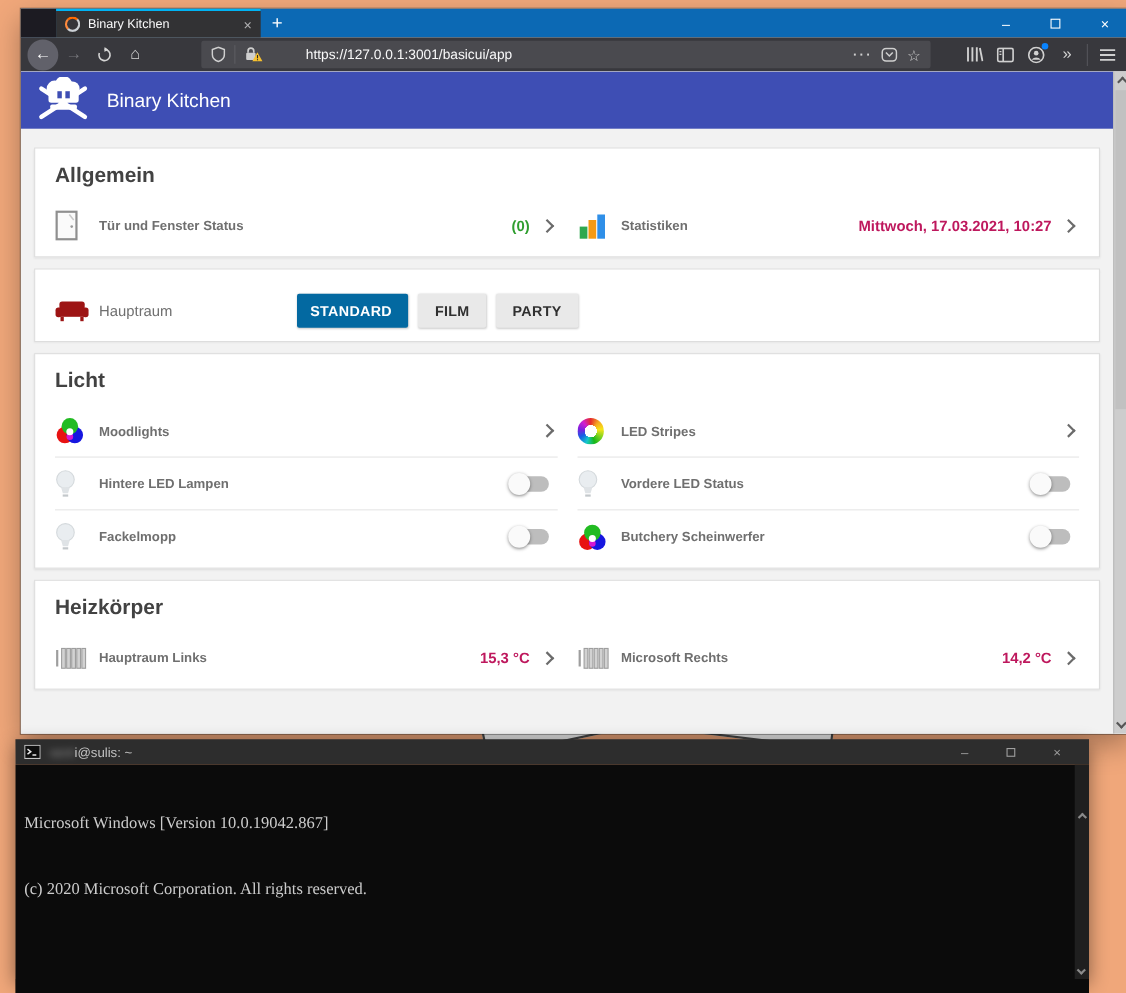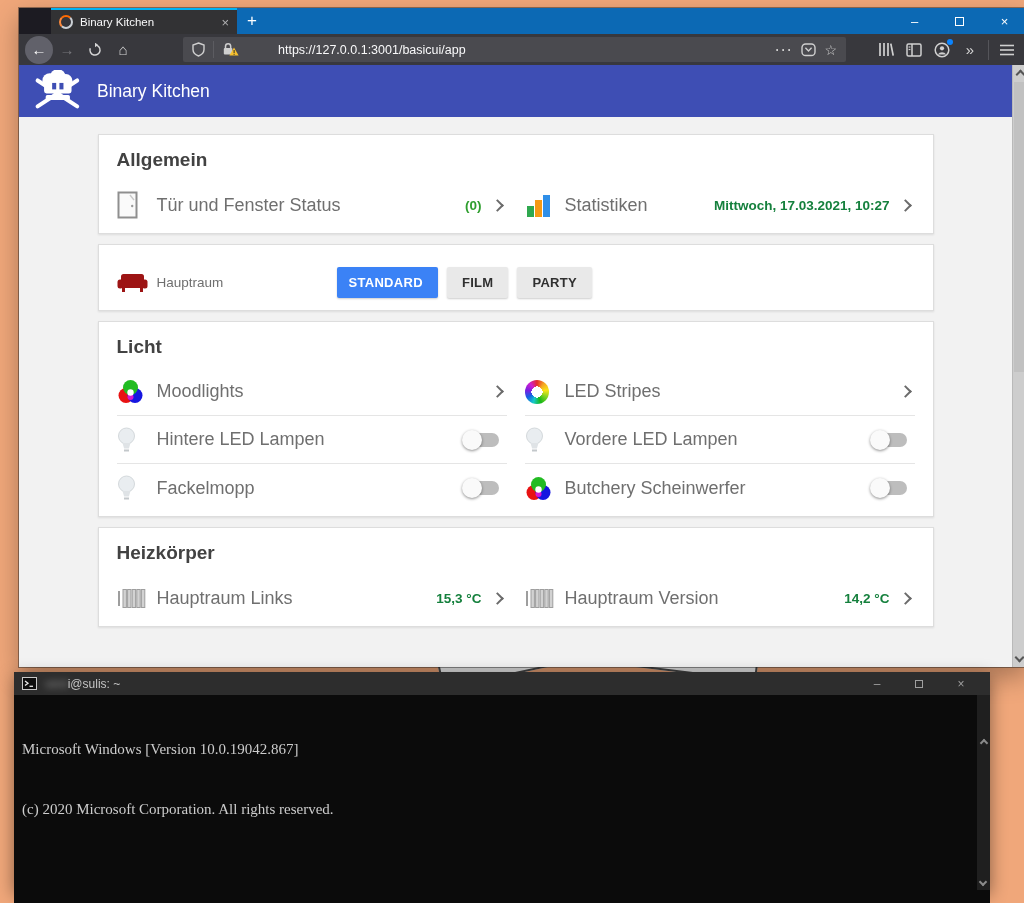--- a/index.html
+++ b/index.html
@@ -44,39 +44,39 @@
   .right-icons { display:flex; align-items:center; }
   .acct { position:relative; }
   .blue-dot { position:absolute; right:3px; top:2px; width:6px; height:6px; border-radius:50%; background:#0a84ff; }
   .toolbar-sep { width:1px; height:20px; background:#55555a; margin:0 4px; }
 
   
   .content { position:relative; height:602px; background:#f2f2f2; overflow:hidden; }
   .app-header { height:52px; width:993px; background:#3e4eb4; display:flex; align-items:center; padding:0 12px; gap:14px; }
   .app-title { color:#fff; font-size:17.5px; }
   .page { width:993px; }
-  .card { width:836px; margin:10px auto 0; background:#fff; border:1px solid #dddddd;
+  .card { width:969px; margin:10px auto 0; background:#fff; border:1px solid #dddddd;
           box-shadow:0 1px 2px rgba(0,0,0,.09); padding:13px 18px 4px; }
   .card.first { margin-top:17px; }
   .card-title { font-size:19px; font-weight:bold; color:#424242; line-height:24px; margin-bottom:9px; }
   .grid2 { display:grid; grid-template-columns:1fr 1fr; column-gap:18px; }
   .row { height:48px; display:flex; align-items:center; }
   .cellb { border-bottom:1px solid #e5e5e5; }
   .row-icon { flex:0 0 40px; display:flex; align-items:center; }
-  .row-label { flex:1; color:#6f6f6f; font-size:18px; }
-  .row-value { font-size:13.5px; font-weight:bold; color:#15803d; margin-right:11px; white-space:nowrap; }
+  .row-label { flex:1; color:#6f6f6f; font-size:12px;font-weight:bold; }
+  .row-value { font-size:13.5px; font-weight:bold; color:#be185d; margin-right:11px; white-space:nowrap; }
   .green { color:#2f9e2f; }
   .chev { width:9px; height:9px; border-top:2px solid #6b6b6b; border-right:2px solid #6b6b6b;
           transform:rotate(45deg); flex:0 0 auto; margin-right:5px; }
   .scene-label { flex:0 0 180px; color:#6f6f6f; font-size:13.5px; }
   .btns { display:flex; gap:9px; }
   .btn { height:31px; padding:0 15px; display:flex; align-items:center; font-size:13px; font-weight:bold;
          letter-spacing:.3px; color:#303030; background:#e9e9e9; border-radius:2px;
          box-shadow:0 1px 2px rgba(0,0,0,.2); }
-  .btn.active { background:#3b82f6; color:#fff;padding-left:12px; }
+  .btn.active { background:#0369a1; color:#fff;padding-left:12px; }
   .switch { width:34px; height:14px; background:#bdbdbd; border-radius:7px; position:relative;
             flex:0 0 auto; margin-right:8px; }
   .knob { position:absolute; left:-3px; top:-3px; width:20px; height:20px; border-radius:50%;
           background:#fafafa; box-shadow:0 1px 3px rgba(0,0,0,.45); }
   .wheel { width:24px; height:24px; border-radius:50%;
            background:radial-gradient(closest-side,#fff 46%,transparent 47%),
            conic-gradient(#e52b2b,#f5a623,#f7e518,#7ed321,#18b718,#15c9c9,#1560e5,#7b1fe0,#d01fd0,#e52b2b); }
 
   
   .pagebar { position:absolute; right:0; top:0; width:15px; height:602px; background:#cdcdcd;
@@ -318,21 +318,21 @@
                 </span>
             </div>
             <div class="row cellb">
               <span class="row-icon">
                 <svg width="19" height="26" viewBox="0 0 19 26">
                   <circle cx="9.5" cy="9" r="8" fill="#e9edf0" stroke="#d4d9dc"></circle>
                   <path d="M5.5 16 h8 l-1.6 5.5 h-4.8 z" fill="#dfe3e6"></path>
                   <rect x="7" y="22.5" width="5" height="2" fill="#c3c8cb"></rect>
                 </svg>
               </span>
-              <span class="row-label">Vordere LED Lampen</span>
+              <span class="row-label">Vordere LED Status</span>
               <span class="switch">
                   <span class="knob"></span>
                 </span>
             </div>
             <div class="row">
               <span class="row-icon">
                 <svg width="19" height="26" viewBox="0 0 19 26">
                   <circle cx="9.5" cy="9" r="8" fill="#e9edf0" stroke="#d4d9dc"></circle>
                   <path d="M5.5 16 h8 l-1.6 5.5 h-4.8 z" fill="#dfe3e6"></path>
                   <rect x="7" y="22.5" width="5" height="2" fill="#c3c8cb"></rect>
@@ -387,21 +387,21 @@
                   <line x1="2" y1="3" x2="2" y2="18" stroke="#9e9e9e" stroke-width="2"></line>
                   <g fill="#d2d2d2" stroke="#9e9e9e" stroke-width="1">
                     <rect x="6" y="1.5" width="3.4" height="18"></rect>
                       <rect x="10.6" y="1.5" width="3.4" height="18"></rect>
                     <rect x="15.2" y="1.5" width="3.4" height="18"></rect>
                       <rect x="19.8" y="1.5" width="3.4" height="18"></rect>
                     <rect x="24.4" y="1.5" width="3.4" height="18"></rect>
                   </g>
                 </svg>
               </span>
-              <span class="row-label">Hauptraum Version</span>
+              <span class="row-label">Microsoft Rechts</span>
               <span class="row-value">14,2 °C</span>
               <span class="chev"></span>
             </div>
           </div>
         </div>
       </div>
 
       <div class="pagebar">
         <div class="caret up"></div>
         <div class="pagethumb"></div>

